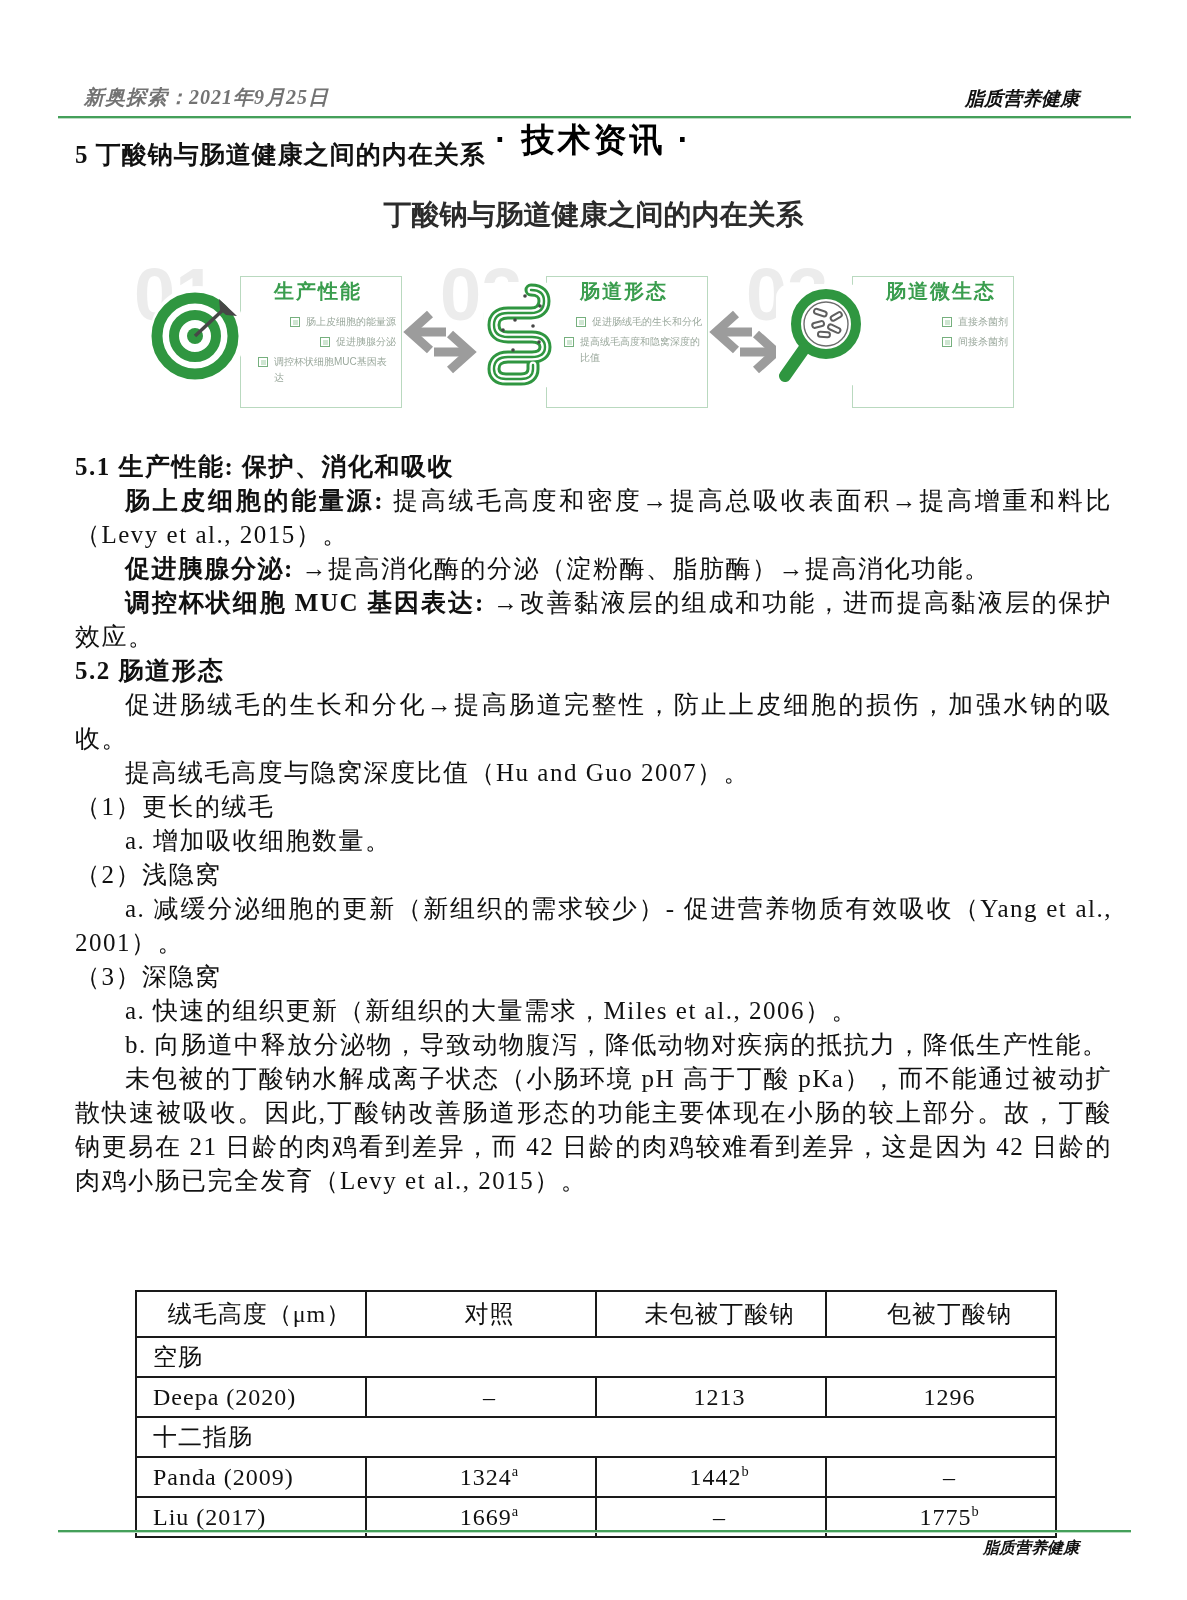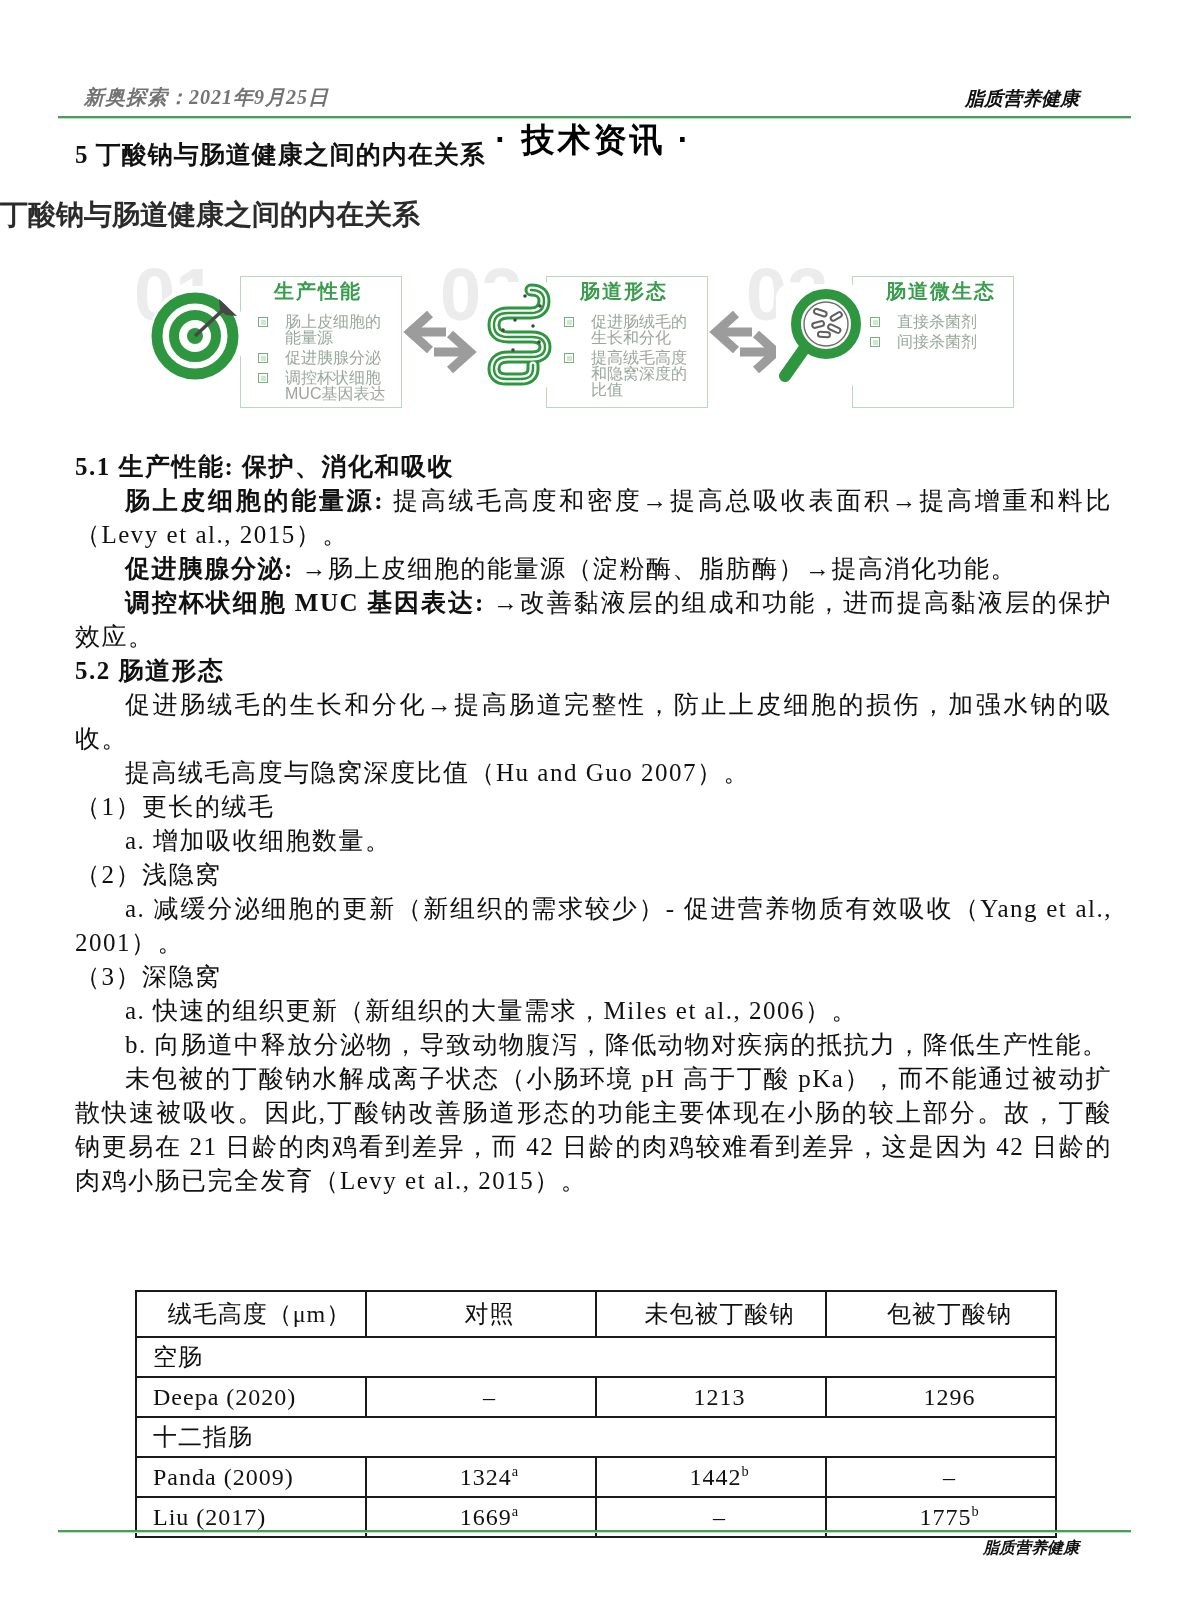--- a/index.html
+++ b/index.html
@@ -14,38 +14,38 @@
               letter-spacing:3px;color:#000;margin-top:44px;}
   .hdr-right{position:absolute;right:108px;top:86px;font-size:19px;font-weight:bold;
              font-style:italic;color:#111;}
   .hdr-rule{position:absolute;left:58px;right:56px;top:116px;height:2px;background:#44a05a;
             border-bottom:1px solid #bcdcc4;}
 
   
   .sec-title{position:absolute;left:75px;top:138px;font-size:25px;font-weight:bold;letter-spacing:1px;}
 
   
-  .dgm-title{position:absolute;left:0;right:0;top:196px;text-align:left;
+  .dgm-title{position:absolute;left:0;right:0;top:196px;text-align:center;
              font-family:"Liberation Sans",sans-serif;font-weight:bold;font-size:28px;color:#2b2b2b;}
   .card-group{position:absolute;top:250px;width:300px;height:170px;}
   .g1{left:130px;} .g2{left:436px;} .g3{left:742px;}
   .card-number{position:absolute;left:4px;top:8px;font-family:"Liberation Sans",sans-serif;
                font-weight:800;font-size:74px;color:#ececec;line-height:1;z-index:1;}
   .card-box{position:absolute;left:110px;top:26px;width:160px;height:130px;
             border:1px solid #b9d9bf;background:transparent;z-index:0;}
   .card-icon{position:absolute;z-index:2;background:#fff;display:flex;align-items:center;justify-content:center;}
   .icon-target{left:20px;top:36px;width:96px;height:96px;border-radius:50%;}
   .icon-intestine{left:48px;top:32px;width:72px;height:106px;border-radius:14px;}
   .icon-magnifier{left:34px;top:34px;width:86px;height:102px;border-radius:14px;}
   .card-body{position:absolute;left:128px;top:28px;width:138px;z-index:3;}
   .card-title{font-family:"Liberation Sans",sans-serif;font-weight:bold;font-size:20px;
               color:#3a9d4e;letter-spacing:2px;margin:0 0 9px 16px;}
   .card-bullets{list-style:none;margin:0;padding:0;}
-  .card-bullets li{display:flex;gap:17px;font-family:"Liberation Sans",sans-serif;
-                   font-size:16px;line-height:16px;color:#9aa89c;margin-bottom:4px;}
+  .card-bullets li{display:flex;gap:6px;font-family:"Liberation Sans",sans-serif;
+                   font-size:10px;line-height:16px;color:#9aa89c;margin-bottom:4px;justify-content:flex-end;}
   .chk{flex:0 0 auto;width:8px;height:8px;border:1.5px solid #76b07e;margin-top:3px;position:relative;}
   .chk::after{content:"";position:absolute;inset:1.5px;background:#cfe6d2;}
   .dgm-arrow{position:absolute;top:306px;width:84px;height:72px;}
   .arr1{left:398px;} .arr2{left:704px;}
 
   
   .content{position:absolute;left:75px;top:450px;width:1037px;font-size:25px;line-height:34px;
            letter-spacing:1.5px;text-align:justify;}
   .content p{margin:0;}
   .content .h{font-weight:bold;}
@@ -194,21 +194,21 @@
             <span class="chk"></span>
             <span>间接杀菌剂</span>
           </li>
         </ul>
       </div>
     </div>
 
   <div class="content">
       <p class="h">5.1 生产性能: 保护、消化和吸收</p>
       <p class="para"><b>肠上皮细胞的能量源:</b><span> 提高绒毛高度和密度→提高总吸收表面积→提高增重和料比（Levy et al., 2015）。</span></p>
-      <p class="para"><b>促进胰腺分泌:</b><span> →肠上皮细胞的能量源（淀粉酶、脂肪酶）→提高消化功能。</span></p>
+      <p class="para"><b>促进胰腺分泌:</b><span> →提高消化酶的分泌（淀粉酶、脂肪酶）→提高消化功能。</span></p>
       <p class="para"><b>调控杯状细胞 MUC 基因表达:</b><span> →改善黏液层的组成和功能，进而提高黏液层的保护效应。</span></p>
       <p class="h">5.2 肠道形态</p>
       <p class="para">促进肠绒毛的生长和分化→提高肠道完整性，防止上皮细胞的损伤，加强水钠的吸收。</p>
       <p class="para">提高绒毛高度与隐窝深度比值（Hu and Guo 2007）。</p>
       <p class="para noindent">（1）更长的绒毛</p>
       <p class="para">a. 增加吸收细胞数量。</p>
       <p class="para noindent">（2）浅隐窝</p>
       <p class="para">a. 减缓分泌细胞的更新（新组织的需求较少）- 促进营养物质有效吸收（Yang et al., 2001）。</p>
       <p class="para noindent">（3）深隐窝</p>
       <p class="para">a. 快速的组织更新（新组织的大量需求，Miles et al., 2006）。</p>

